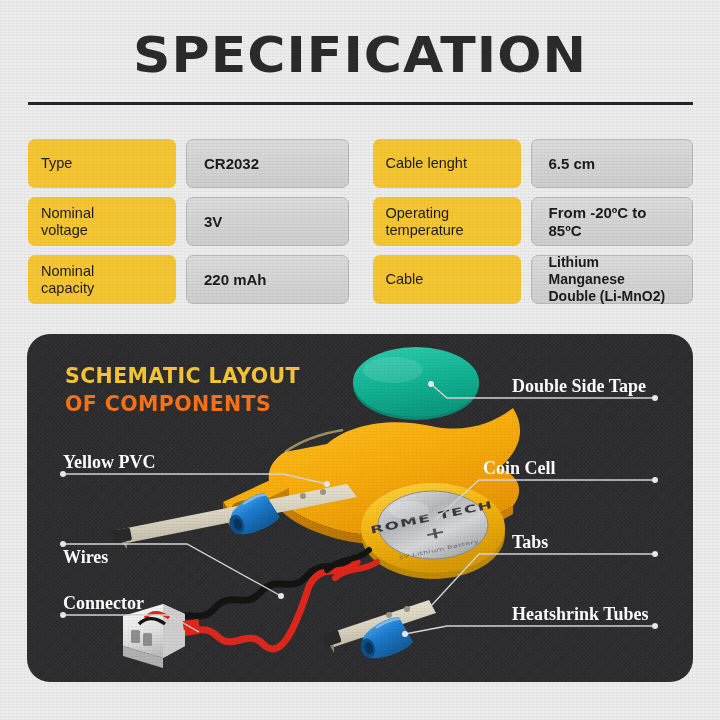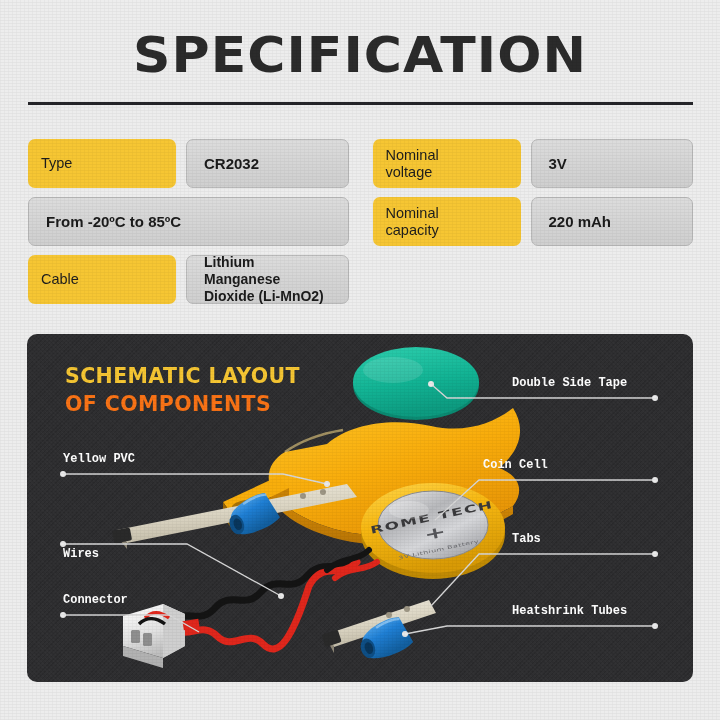--- a/index.html
+++ b/index.html
@@ -67,21 +67,21 @@
     color:#1b1b1b;
     font-weight:bold;
   }
   .spec-value.small { font-size:14px; }
 
   
   .panel {
     position:absolute; left:27px; top:334px;
     width:666px; height:348px;
     background:#2f2f31;
-    border-radius:10px;
+    border-radius:23px;
     overflow:hidden;
   }
   .panel-grain {
     position:absolute; inset:0; opacity:.26; pointer-events:none;
     background-image:
       repeating-linear-gradient(45deg, rgba(255,255,255,.07) 0 1px, transparent 1px 3px),
       repeating-linear-gradient(-45deg, rgba(0,0,0,.35) 0 1px, transparent 1px 3px);
   }
   .panel-title {
     position:absolute; left:38px; top:28px;
@@ -89,63 +89,69 @@
     font-weight:bold; font-size:20.5px;
     letter-spacing:.4px; line-height:1.38;
   }
   .pt1 { color:#f6c633; }
   .pt2 { color:#f97316; }
 
   
   .callout {
     position:absolute;
     color:#fff;
-    font-size:12px;
+    font-size:18px;
     font-weight:bold;
     white-space:nowrap;
-    font-family:Liberation Mono, monospace;
+    font-family:Liberation Serif, serif;
   }
   .cl-left  { text-align:left; }
   .cl-right { text-align:left; }
 
   .lead { position:absolute; overflow:visible; pointer-events:none; }
 </style>
 </head>
 <body>
 
 <div class="title">SPECIFICATION</div>
 <div class="divider"></div>
 
 <div class="spec">
 
   <div class="spec-row">
     <div class="spec-label">Type</div>
     <div class="spec-value">CR2032</div>
   </div>
 
+  <div class="spec-row">
+    <div class="spec-label">Cable lenght</div>
+    <div class="spec-value">6.5 cm</div>
+  </div>
 
   <div class="spec-row">
     <div class="spec-label" style="white-space:pre-line;">Nominal
 voltage</div>
     <div class="spec-value">3V</div>
   </div>
 
   <div class="spec-row">
+    <div class="spec-label" style="white-space:pre-line;">Operating
+temperature</div>
     <div class="spec-value">From -20ºC to 85ºC</div>
   </div>
 
   <div class="spec-row">
     <div class="spec-label" style="white-space:pre-line;">Nominal
 capacity</div>
     <div class="spec-value">220 mAh</div>
   </div>
 
   <div class="spec-row">
     <div class="spec-label" style="white-space:pre-line;">Cable</div>
-    <div class="spec-value small" style="line-height:1.22;">Lithium Manganese Dioxide (Li-MnO2)</div>
+    <div class="spec-value small" style="line-height:1.22;">Lithium Manganese Double (Li-MnO2)</div>
   </div>
 
 </div>
 
 <div class="panel">
   <div class="panel-grain"></div>
 
   <div class="panel-title">
     <div class="pt1">SCHEMATIC LAYOUT</div>
     <div class="pt2">OF COMPONENTS</div>

